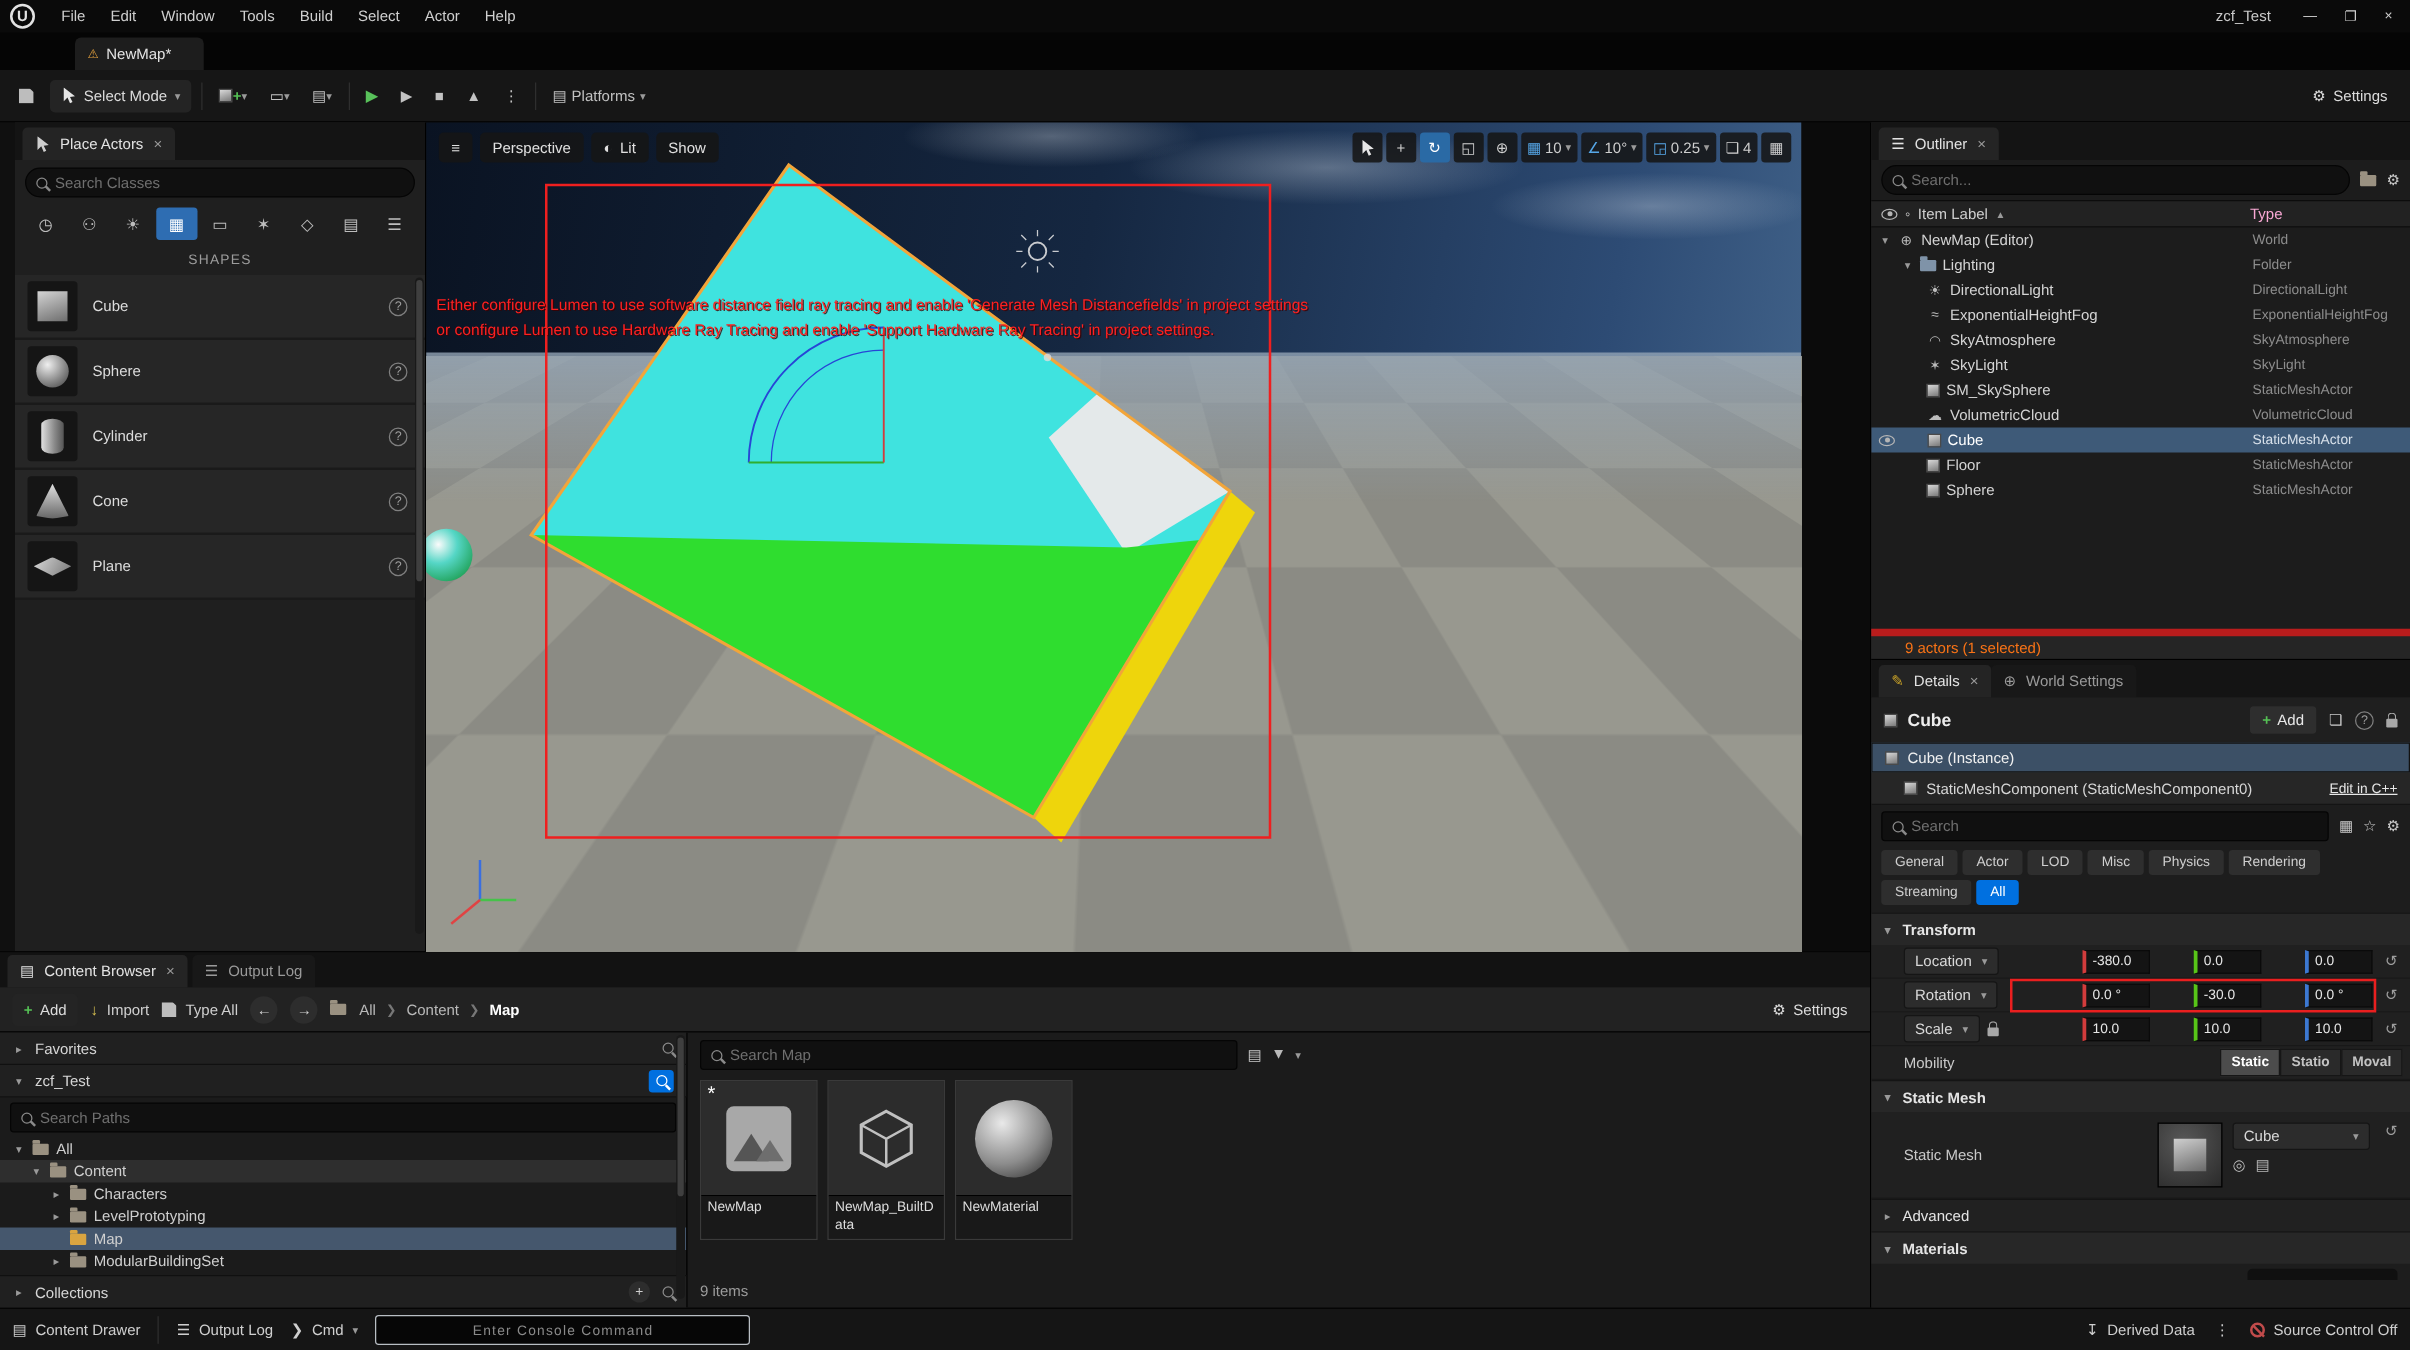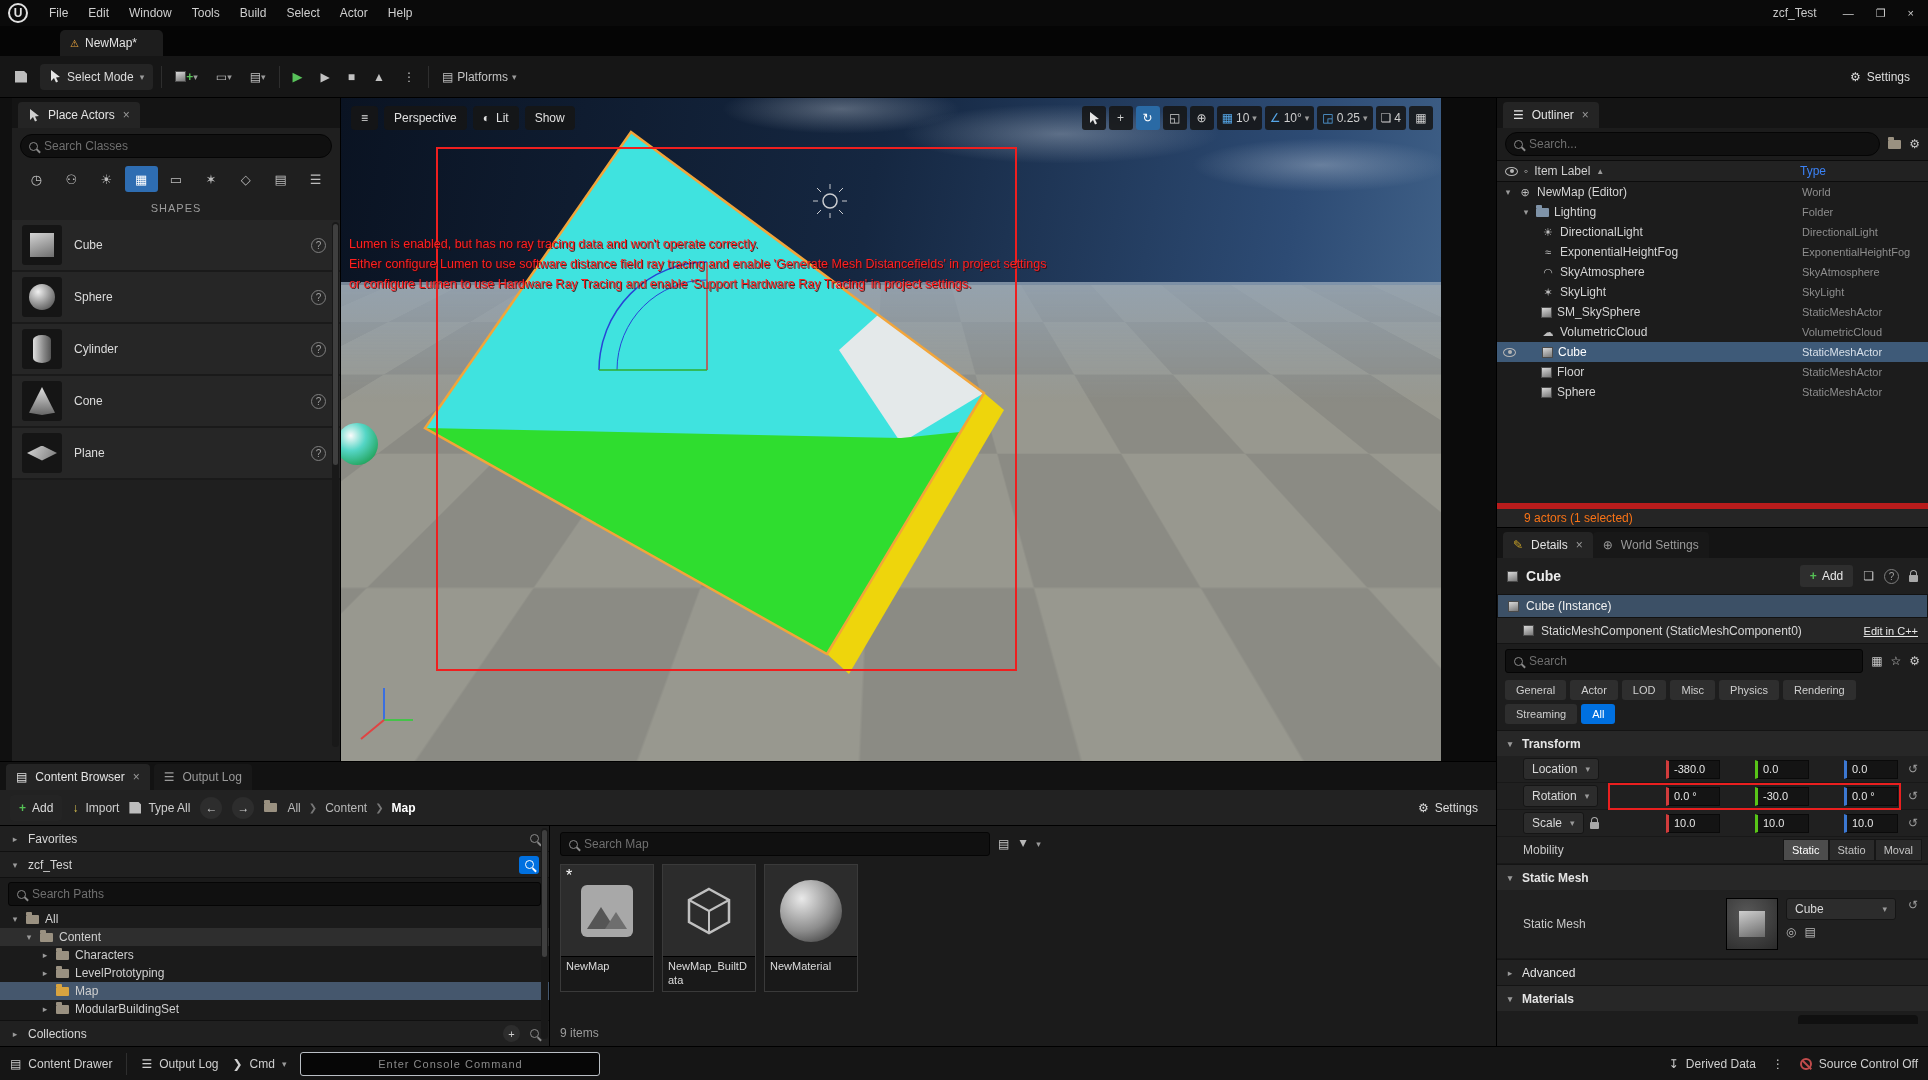--- a/index.html
+++ b/index.html
@@ -80,21 +80,21 @@
   .pill{background:rgba(22,22,22,0.88);border-radius:4px;padding:5px 10px;display:flex;align-items:center;gap:6px;color:#e0e0e0;}
   .vp-right{position:absolute;top:8px;right:8px;display:flex;gap:3px;align-items:center;}
   .vr-btn{background:rgba(22,22,22,0.88);border-radius:3px;min-width:24px;height:24px;display:flex;align-items:center;justify-content:center;gap:3px;padding:0 5px;color:#cfcfcf;font-size:12px;}
   .vr-btn.active{background:#2a6aa5;color:#fff;}
   .vr-blue{color:#56a7e8;}
   
   .outliner{height:430px;display:flex;flex-direction:column;border-bottom:1px solid #000;background:#1c1c1c;}
   .ol-search{display:flex;align-items:center;gap:8px;padding:4px 8px;}
   .ol-search .searchbox{flex:1;margin:0;}
   .ol-head{height:22px;background:#222;border-top:1px solid #0c0c0c;border-bottom:1px solid #0c0c0c;display:flex;align-items:center;gap:6px;padding:0 8px;color:#cfcfcf;}
-  .ol-type-col{margin-left:auto;width:120px;color:#3b82f6;}
+  .ol-type-col{margin-left:auto;width:120px;color:#f9a8d4;}
   .ol-rows{flex:1;overflow:hidden;}
   .ol-row{height:20px;display:flex;align-items:center;gap:5px;padding-right:6px;color:#d4d4d4;}
   .ol-row .type{margin-left:auto;width:120px;color:#8d8d8d;font-size:11px;}
   .ol-row.sel{background:#3e5a78;color:#fff;}
   .ol-row.sel .type{color:#d7e0ea;}
   .caret{width:10px;font-size:9px;color:#9a9a9a;text-align:center;flex:0 0 auto;}
   .olico{width:14px;text-align:center;font-size:11px;color:#bdbdbd;flex:0 0 auto;}
   .ol-footer{height:24px;background:#252525;border-top:6px solid #b91c1c;display:flex;align-items:center;padding:0 27px;color:#f97316;}
   
   .details{flex:1;display:flex;flex-direction:column;background:#1d1d1d;overflow:hidden;}
@@ -344,21 +344,20 @@
           <circle cx="16" cy="346" r="21" fill="url(#ball)"></circle>
           <g stroke-width="2">
             <line x1="43" y1="622" x2="43" y2="590" stroke="#3a6fe0"></line>
             <line x1="43" y1="622" x2="72" y2="622" stroke="#46c24a"></line>
             <line x1="43" y1="622" x2="20" y2="641" stroke="#e04343"></line>
           </g>
         </svg>
 
         <div class="red-rect"></div>
         <div class="warning">
-          <div>Lumen is enabled, but has no ray tracing data and won't operate correctly.</div>
           <div>Either configure Lumen to use software distance field ray tracing and enable 'Generate Mesh Distancefields' in project settings</div>
           <div>or configure Lumen to use Hardware Ray Tracing and enable 'Support Hardware Ray Tracing' in project settings.</div>
         </div>
 
         <div class="vp-pills">
           <div class="pill">
               <span>≡</span>
             </div>
           <div class="pill">
               <span>Perspective</span>
@@ -739,21 +738,21 @@
         <span class="lock"></span>
         <div class="vals">
           <div class="val vx">10.0</div>
           <div class="val vy">10.0</div>
           <div class="val vz">10.0</div>
         </div>
         <span class="reset">↺</span>
       </div>
       <div class="tr-row">
         <span>Mobility</span>
-        <div class="vals" style="gap:0;">
+        <div class="vals" style="gap:0;font-weight:bold;">
           <span class="mob-btn sel">Static</span>
           <span class="mob-btn">Statio</span>
           <span class="mob-btn">Moval</span>
         </div>
       </div>
       <div class="sec-head">
         <span class="caret">▾</span>
         <span>Static Mesh</span>
       </div>
       <div class="sm-row">

